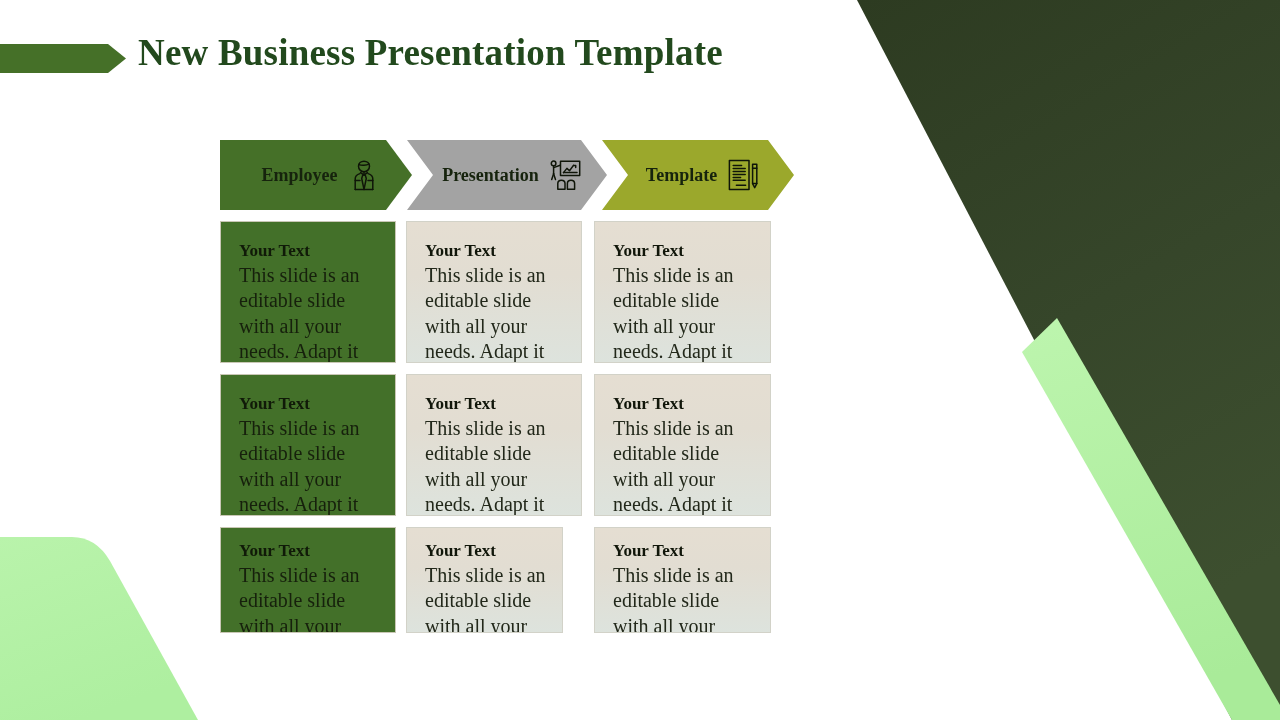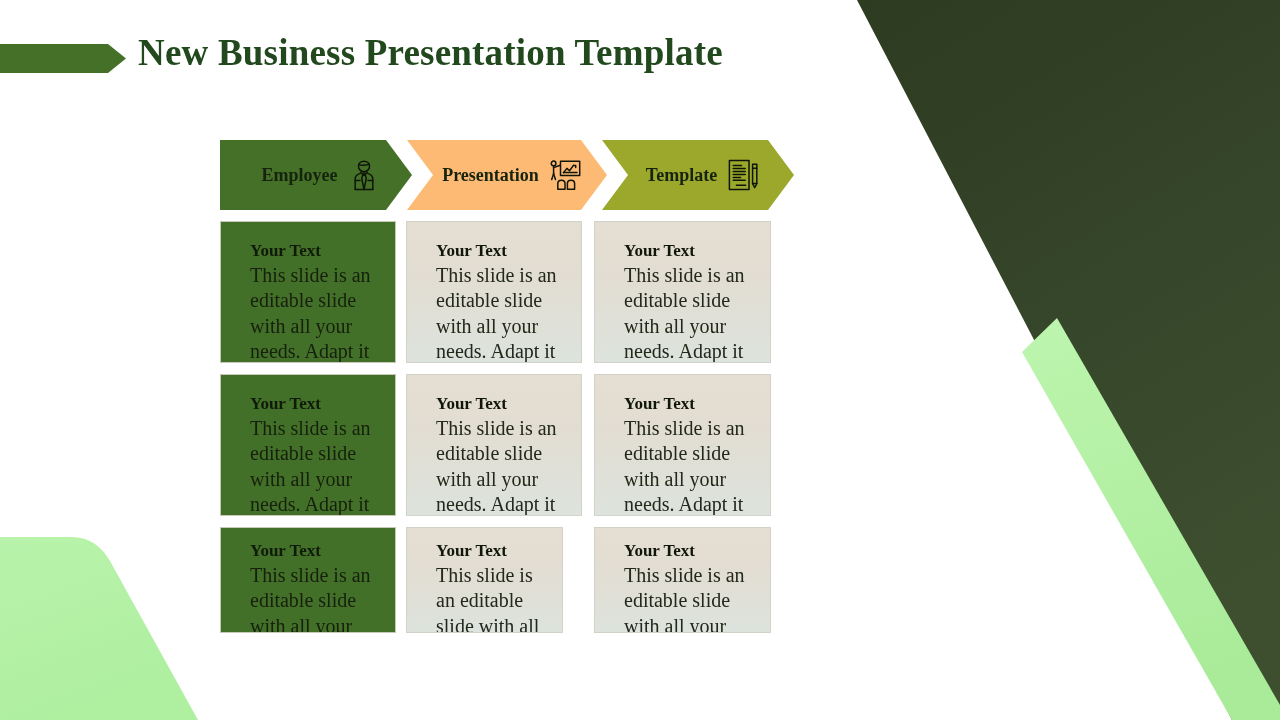--- a/index.html
+++ b/index.html
@@ -77,21 +77,21 @@
   }
   .step-1 {
     left: 0;
     width: 192px;
     background: #457028;
     clip-path: polygon(0 0, 166px 0, 192px 50%, 166px 100%, 0 100%);
   }
   .step-2 {
     left: 187px;
     width: 200px;
-    background: #fdba74;
+    background: #a3a3a3;
     clip-path: polygon(0 0, 174px 0, 200px 50%, 174px 100%, 0 100%, 26px 50%);
   }
   .step-3 {
     left: 382px;
     width: 192px;
     background: #9ba82c;
     clip-path: polygon(0 0, 166px 0, 192px 50%, 166px 100%, 0 100%, 26px 50%);
   }
   .step-label {
     font-size: 18px;
@@ -119,21 +119,21 @@
     left: 0;
   }
   .row-1 { top: 0; }
   .row-2 { top: 153px; }
   .row-3 { top: 306px; }
 
   .card {
     position: absolute;
     top: 0;
     box-sizing: border-box;
-    padding: 20px 16px 10px 29px;
+    padding: 20px 16px 10px 18px;
     border: 1px solid rgba(190,186,172,0.85);
     overflow: hidden;
   }
   .card-dark {
     background: #437029;
     border-color: #c9c7b5;
   }
   .card-light {
     background: linear-gradient(180deg, #e5ded2 0%, #e2ddd2 38%, #dde3dd 100%);
     border-color: #d2d2c8;

